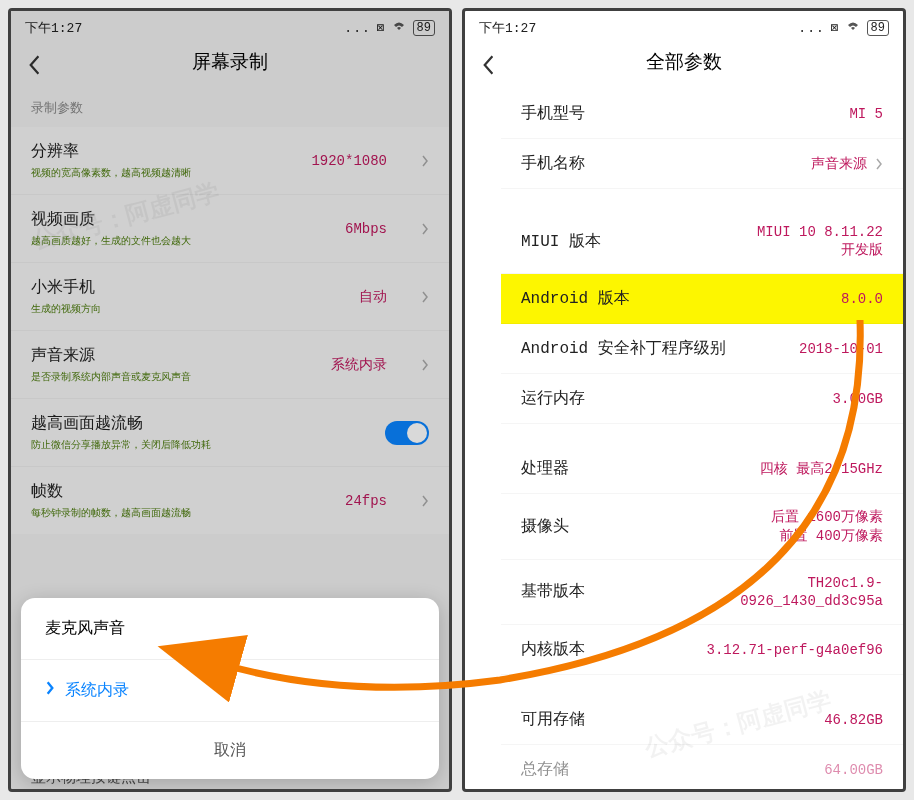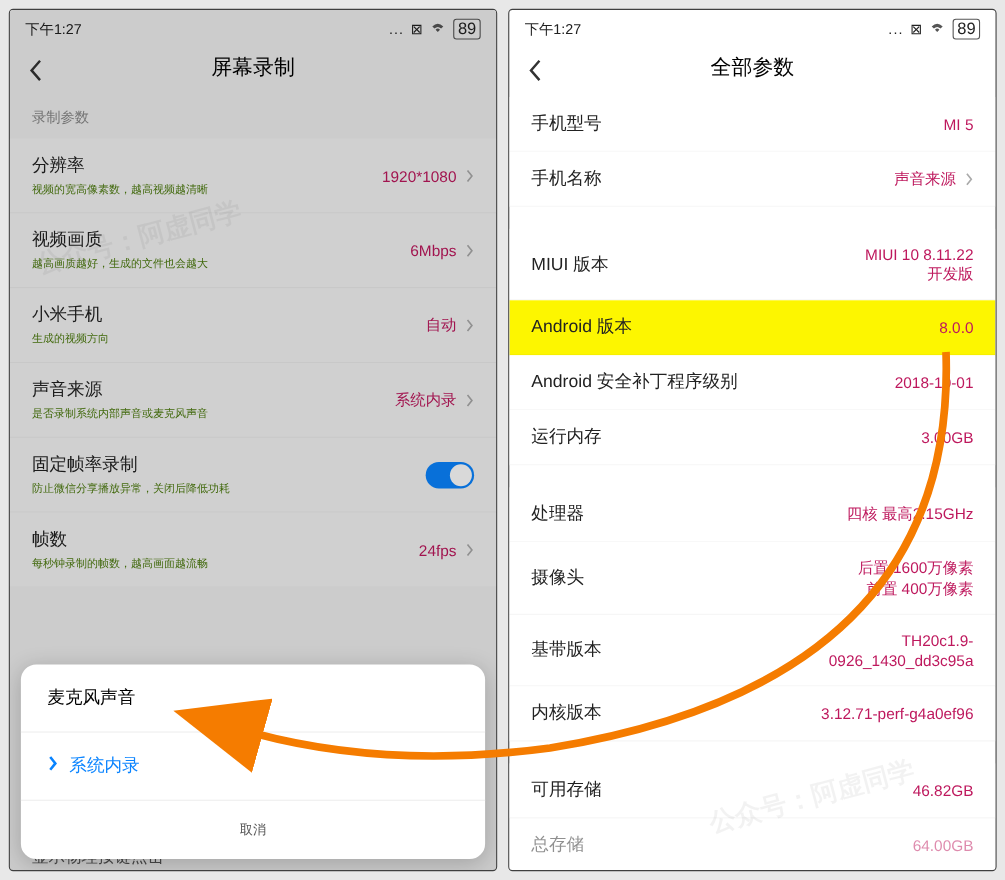--- a/index.html
+++ b/index.html
@@ -1,47 +1,47 @@
 <!DOCTYPE html>
 <html><head>
   <meta charset="utf-8">
   <style>
     * { margin: 0; padding: 0; box-sizing: border-box; }
     body { font-family: -apple-system, "PingFang SC", "Microsoft YaHei", sans-serif; background: #e8e8e8; display: flex; gap: 10px; padding: 8px; position: relative; }
-    .phone { width: 445px; height: 784px; background: #fff; border-radius: 4px; overflow: hidden; display: flex; flex-direction: column; position: relative; border: 1px solid #404040; }
+    .phone { width: 445px; height: 784px; background: #fff; border-radius: 4px; overflow: hidden; display: flex; flex-direction: column; position: relative; border: 3px solid #404040; font-family: Liberation Mono, monospace; }
     .phone.left { background: #f0f0f0; }
     .phone.left::before { content: ""; position: absolute; inset: 0; background: rgba(0,0,0,0.15); pointer-events: none; z-index: 5; }
     .status-bar { display: flex; justify-content: space-between; align-items: center; padding: 8px 14px; font-size: 13px; color: #222; }
     .phone.left .status-bar { background: #f0f0f0; }
     .status-icons { display: flex; gap: 6px; align-items: center; }
     .dots { letter-spacing: 1px; }
-    .batt { border: 1px solid #555; border-radius: 3px; padding: 0 3px; font-size: 15px; }
+    .batt { border: 1px solid #555; border-radius: 3px; padding: 0 3px; font-size: 12px; }
     .nav { display: flex; align-items: flex-end; padding: 10px 16px 14px; position: relative; }
     .back { width: 20px; height: 20px; display: flex; align-items: center; }
     .back svg { width: 14px; height: 22px; }
     .nav-title { position: absolute; left: 50%; transform: translateX(-50%); font-size: 19px; font-weight: 500; }
     .section-header { padding: 10px 20px; font-size: 13px; color: #888; }
     .row { display: flex; align-items: center; padding: 14px 20px; background: #fff; border-bottom: 1px solid rgba(0,0,0,0.04); }
-    .phone.left .row { background: #f5f5f5; }
+    .phone.left .row { background: #f5f5f5; gap: 26px; }
     .row-left { flex: 1; }
     .row-title { font-size: 16px; color: #222; }
     .row-sub { font-size: 10px; color: #4d7c0f; margin-top: 4px; }
     .row-value { font-size: 14px; color: #be185d; text-align: right; }
     .row-value.multi { line-height: 1.3; }
     .chev { margin-left: 8px; display: flex; align-items: center; }
     .chev svg { width: 8px; height: 12px; }
     .toggle { width: 44px; height: 24px; background: #0a84ff; border-radius: 12px; position: relative; }
     .toggle::after { content: ""; position: absolute; right: 2px; top: 2px; width: 20px; height: 20px; background: #fff; border-radius: 50%; }
     .bottom-sheet { position: absolute; left: 10px; right: 10px; bottom: 10px; background: #fff; border-radius: 14px; z-index: 20; box-shadow: 0 4px 20px rgba(0,0,0,0.2); }
     .sheet-opt { padding: 20px 24px; font-size: 16px; border-bottom: 1px solid #eee; }
     .sheet-opt.selected { color: #0a84ff; display: flex; align-items: center; gap: 10px; }
-    .sheet-cancel { text-align: center; padding: 18px; font-size: 12px; color: #555; }
+    .sheet-cancel { text-align: center; padding: 18px; font-size: 16px; color: #555; }
     .check svg { width: 10px; height: 14px; }
     .row.highlight { background: #fdf600 !important; }
-    .right-rows { flex: 1; overflow: hidden; }
+    .right-rows { flex: 1; overflow: hidden; margin-left: 36px; }
     .spacer { height: 20px; }
     .arrow-overlay { position: absolute; pointer-events: none; z-index: 100; }
     .truncated { overflow: hidden; }
     .watermark { position: absolute; font-size: 24px; color: rgba(0,0,0,0.05); font-weight: bold; transform: rotate(-15deg); pointer-events: none; }
   </style>
 </head>
 <body>
 
 <div class="phone left">
   <div class="status-bar">
@@ -110,21 +110,21 @@
       </div>
     <div class="row-value">系统内录</div>
     <div class="chev">
         <svg viewBox="0 0 8 12">
           <path d="M2 1 L6 6 L2 11" stroke="#aaa" stroke-width="1.5" fill="none"></path>
         </svg>
       </div>
   </div>
   <div class="row">
     <div class="row-left">
-        <div class="row-title">固定帧率录制</div>
+        <div class="row-title">越高画面越流畅</div>
         <div class="row-sub">防止微信分享播放异常，关闭后降低功耗</div>
       </div>
     <div class="toggle"></div>
   </div>
   <div class="row truncated" style="border-bottom:none;">
     <div class="row-left">
         <div class="row-title">帧数</div>
         <div class="row-sub">每秒钟录制的帧数，越高画面越流畅</div>
       </div>
     <div class="row-value">24fps</div>

